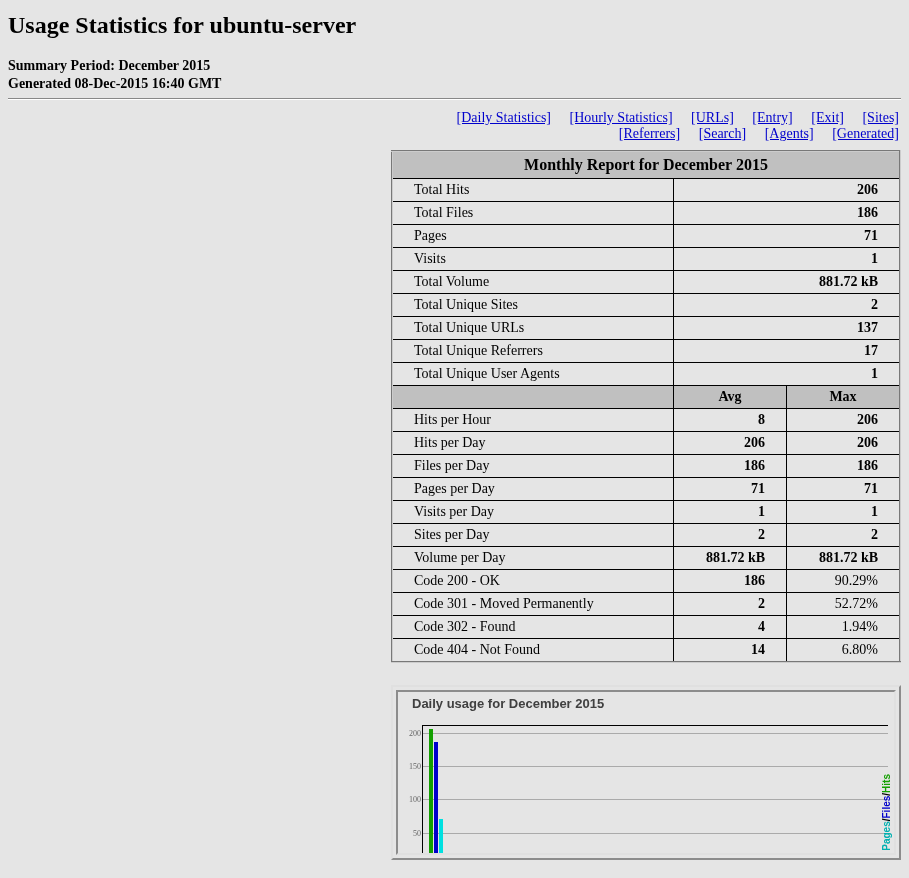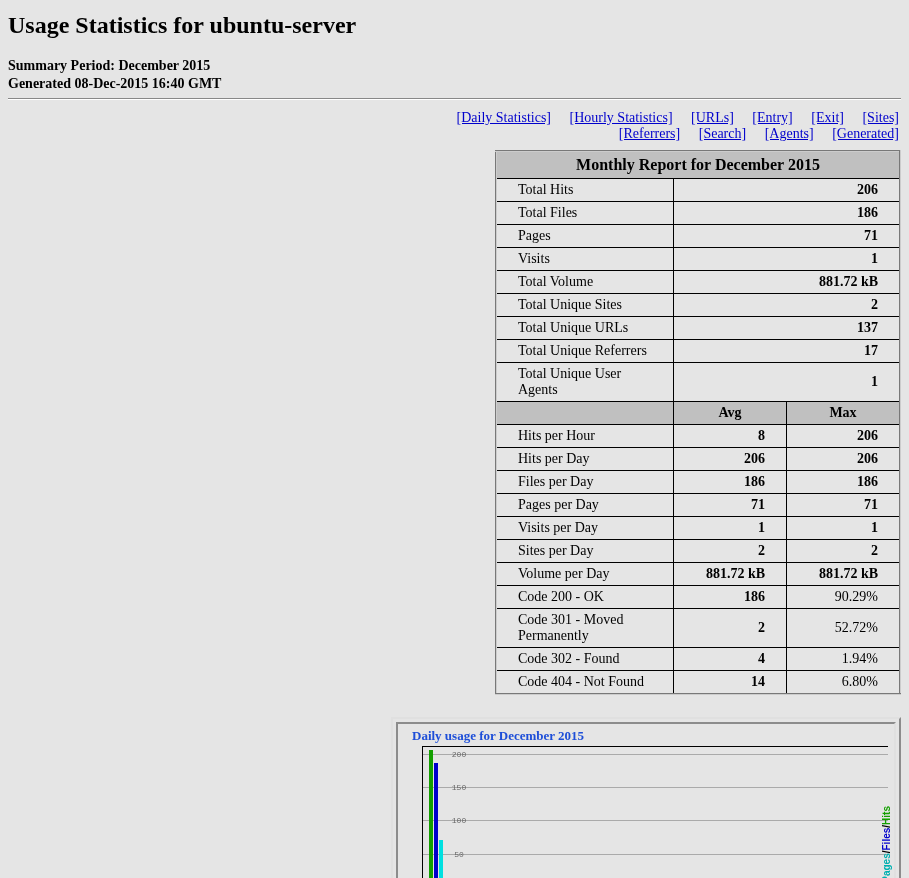--- a/index.html
+++ b/index.html
@@ -38,21 +38,21 @@
     font-size: 14px;
     margin-bottom: 8px;
     padding-right: 2px;
   }
   .navlinks a {
     color: #0000cc;
     text-decoration: underline;
   }
   table.report {
     border-collapse: collapse;
-    width: 406px;
+    width: 510px;
     margin-left: auto;
     background: #e5e5e5;
     border: 2px outset #ccc;
   }
   table.report th, table.report td {
     border: 1px solid #000;
     padding: 3px 21px;
     font-size: 14px;
   }
   table.report th {
@@ -98,43 +98,42 @@
   .chart-inner {
     border: 2px inset #e0e0e0;
     padding: 4px 6px 0 6px;
     background: #e5e5e5;
     position: relative;
     box-sizing: border-box;
     height: 165px;
     overflow: hidden;
   }
   .chart-title {
-    color: #1d4ed8;
-    font-family: Liberation Serif, serif;
+    color: #404040;
+    font-family: Liberation Sans, sans-serif;
     font-weight: bold;
     font-size: 13px;
-    margin: 0 0 2px 8px;
+    margin: 0 0 14px 8px;
   }
   .chart-plot {
     position: relative;
     margin-left: 18px;
     height: 140px;
     border-left: 1px solid #000;
     border-top: 1px solid #000;
   }
   .ytick {
     position: absolute;
     left: -18px;
     width: 16px;
     font-size: 8px;
-    font-family: Liberation Mono, monospace;
+    font-family: Liberation Serif, serif;
     color: #666;
-    text-align: center;
+    text-align: right;
     transform: translateY(-50%);
-    margin-left: 46px;
   }
   .gridline {
     position: absolute;
     left: 0; right: 0;
     border-top: 1px solid #aaa;
   }
   .bar {
     position: absolute;
     width: 4px;
   }

